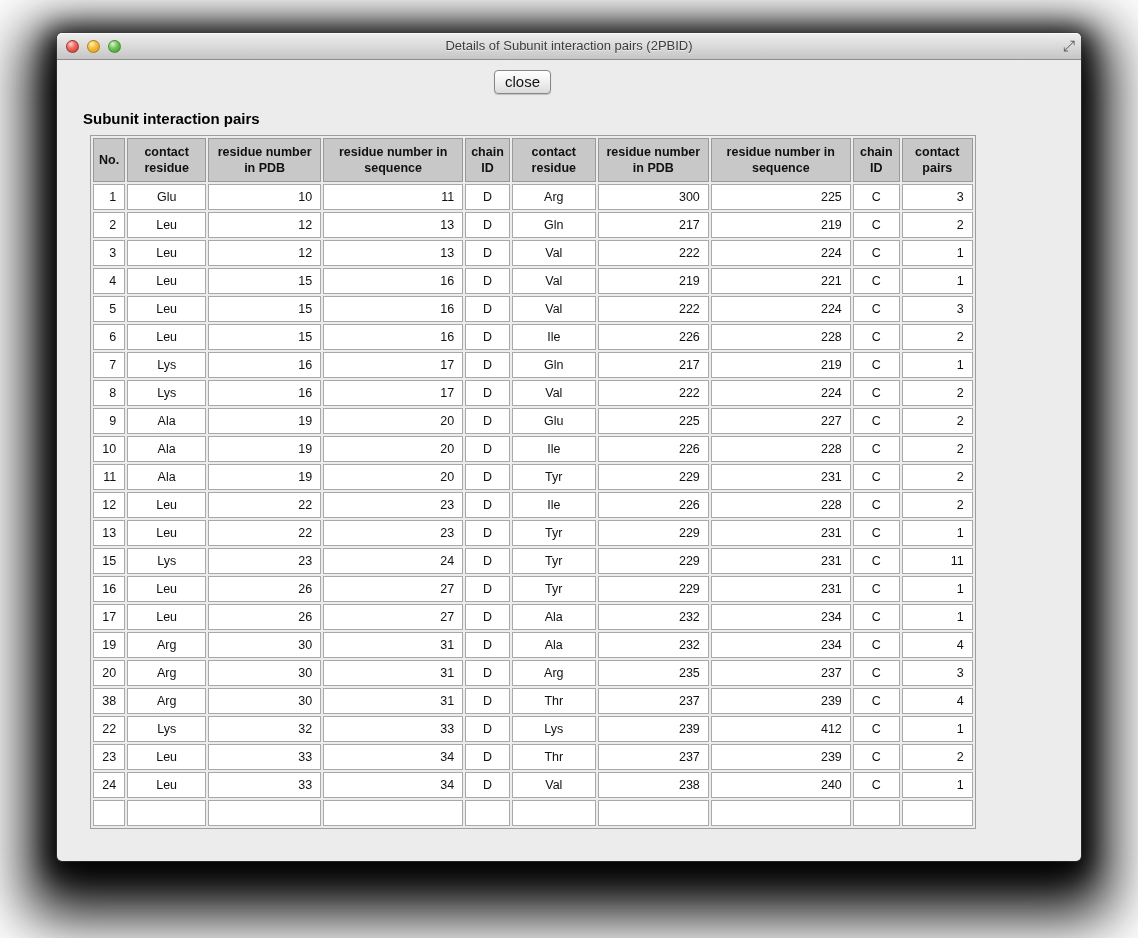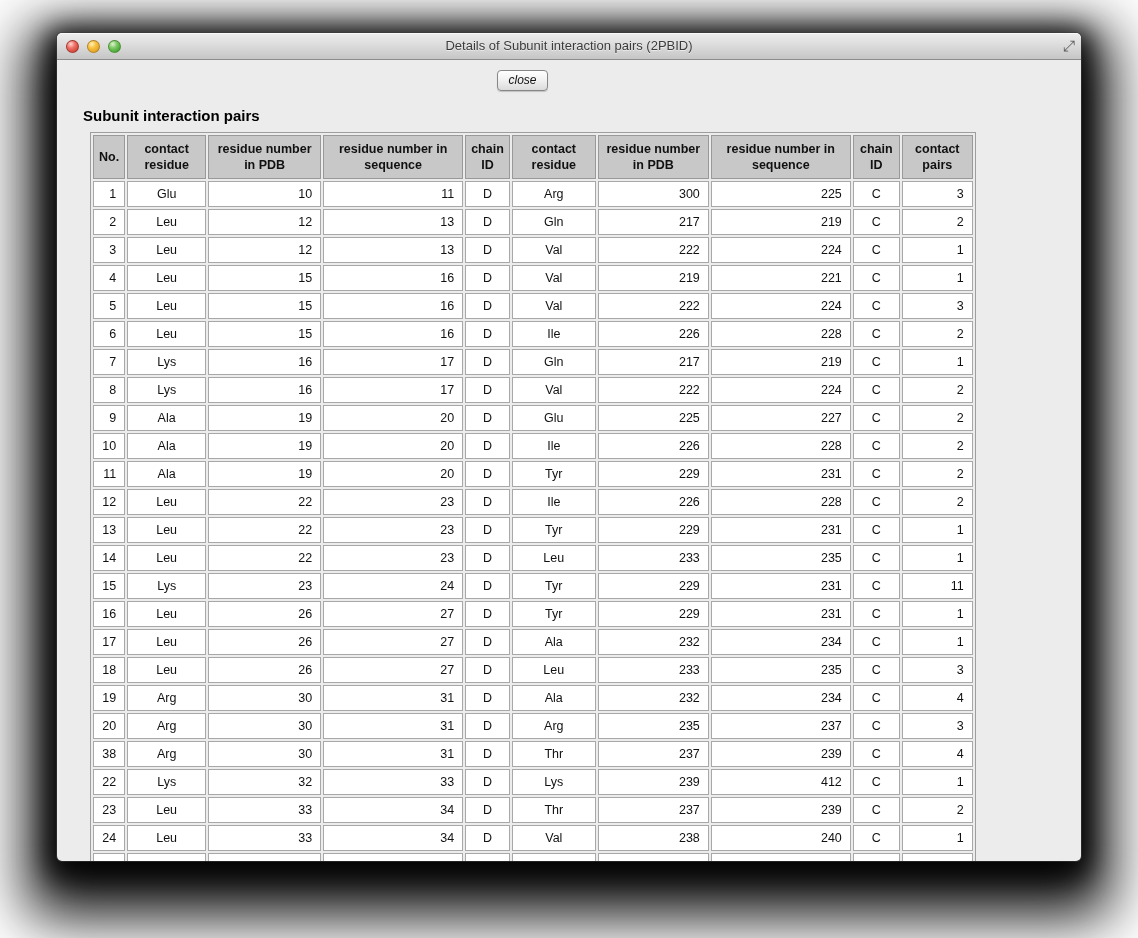--- a/index.html
+++ b/index.html
@@ -50,26 +50,25 @@
     white-space:nowrap;overflow:hidden;border-radius:10px;
   }
   .resize{
     position:absolute;right:6px;top:2px;
     font-size:15px;color:#5c5c5c;line-height:22px;
     cursor:nwse-resize;user-select:none;
   }
   .close-row{width:879px;margin:10px 0 0 26px;text-align:center;}
   .close-btn{
     font-family:"Liberation Sans",sans-serif;
-    font-size:12px;color:#111;
+    font-size:15px;color:#111;
     padding:2px 10px 3px;
     border:1px solid #878787;border-radius:4px;
     background:linear-gradient(#ffffff,#f2f2f2 45%,#dbdbdb);
     box-shadow:0 1px 1px rgba(0,0,0,.18);
-    font-style:italic;
   }
   .heading{
     margin:16px 0 8px 26px;
     font-size:15px;font-weight:bold;color:#000;
   }
   table.pairs{
     border-collapse:separate;
     border-spacing:2px;
     table-layout:fixed;
     margin-left:33px;
@@ -294,32 +293,20 @@
           <td class="al-r">22</td>
           <td class="al-r">23</td>
           <td class="al-c">D</td>
           <td class="al-c">Tyr</td>
           <td class="al-r">229</td>
           <td class="al-r">231</td>
           <td class="al-c">C</td>
           <td class="al-r">1</td>
         </tr>
         <tr>
-          <td class="al-r">14</td>
-          <td class="al-c">Leu</td>
-          <td class="al-r">22</td>
-          <td class="al-r">23</td>
-          <td class="al-c">D</td>
-          <td class="al-c">Leu</td>
-          <td class="al-r">233</td>
-          <td class="al-r">235</td>
-          <td class="al-c">C</td>
-          <td class="al-r">1</td>
-        </tr>
-        <tr>
           <td class="al-r">15</td>
           <td class="al-c">Lys</td>
           <td class="al-r">23</td>
           <td class="al-r">24</td>
           <td class="al-c">D</td>
           <td class="al-c">Tyr</td>
           <td class="al-r">229</td>
           <td class="al-r">231</td>
           <td class="al-c">C</td>
           <td class="al-r">11</td>
@@ -342,32 +329,20 @@
           <td class="al-r">26</td>
           <td class="al-r">27</td>
           <td class="al-c">D</td>
           <td class="al-c">Ala</td>
           <td class="al-r">232</td>
           <td class="al-r">234</td>
           <td class="al-c">C</td>
           <td class="al-r">1</td>
         </tr>
         <tr>
-          <td class="al-r">18</td>
-          <td class="al-c">Leu</td>
-          <td class="al-r">26</td>
-          <td class="al-r">27</td>
-          <td class="al-c">D</td>
-          <td class="al-c">Leu</td>
-          <td class="al-r">233</td>
-          <td class="al-r">235</td>
-          <td class="al-c">C</td>
-          <td class="al-r">3</td>
-        </tr>
-        <tr>
           <td class="al-r">19</td>
           <td class="al-c">Arg</td>
           <td class="al-r">30</td>
           <td class="al-r">31</td>
           <td class="al-c">D</td>
           <td class="al-c">Ala</td>
           <td class="al-r">232</td>
           <td class="al-r">234</td>
           <td class="al-c">C</td>
           <td class="al-r">4</td>

